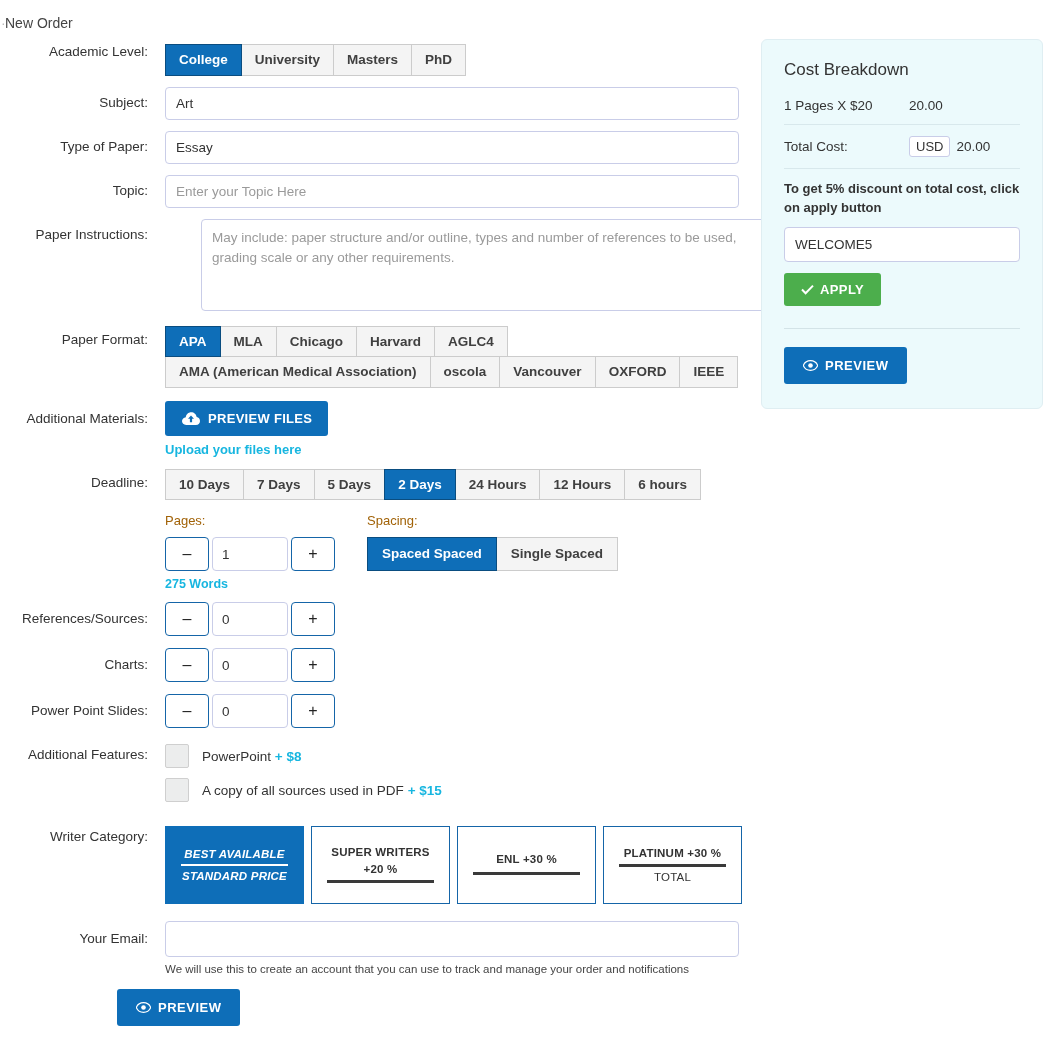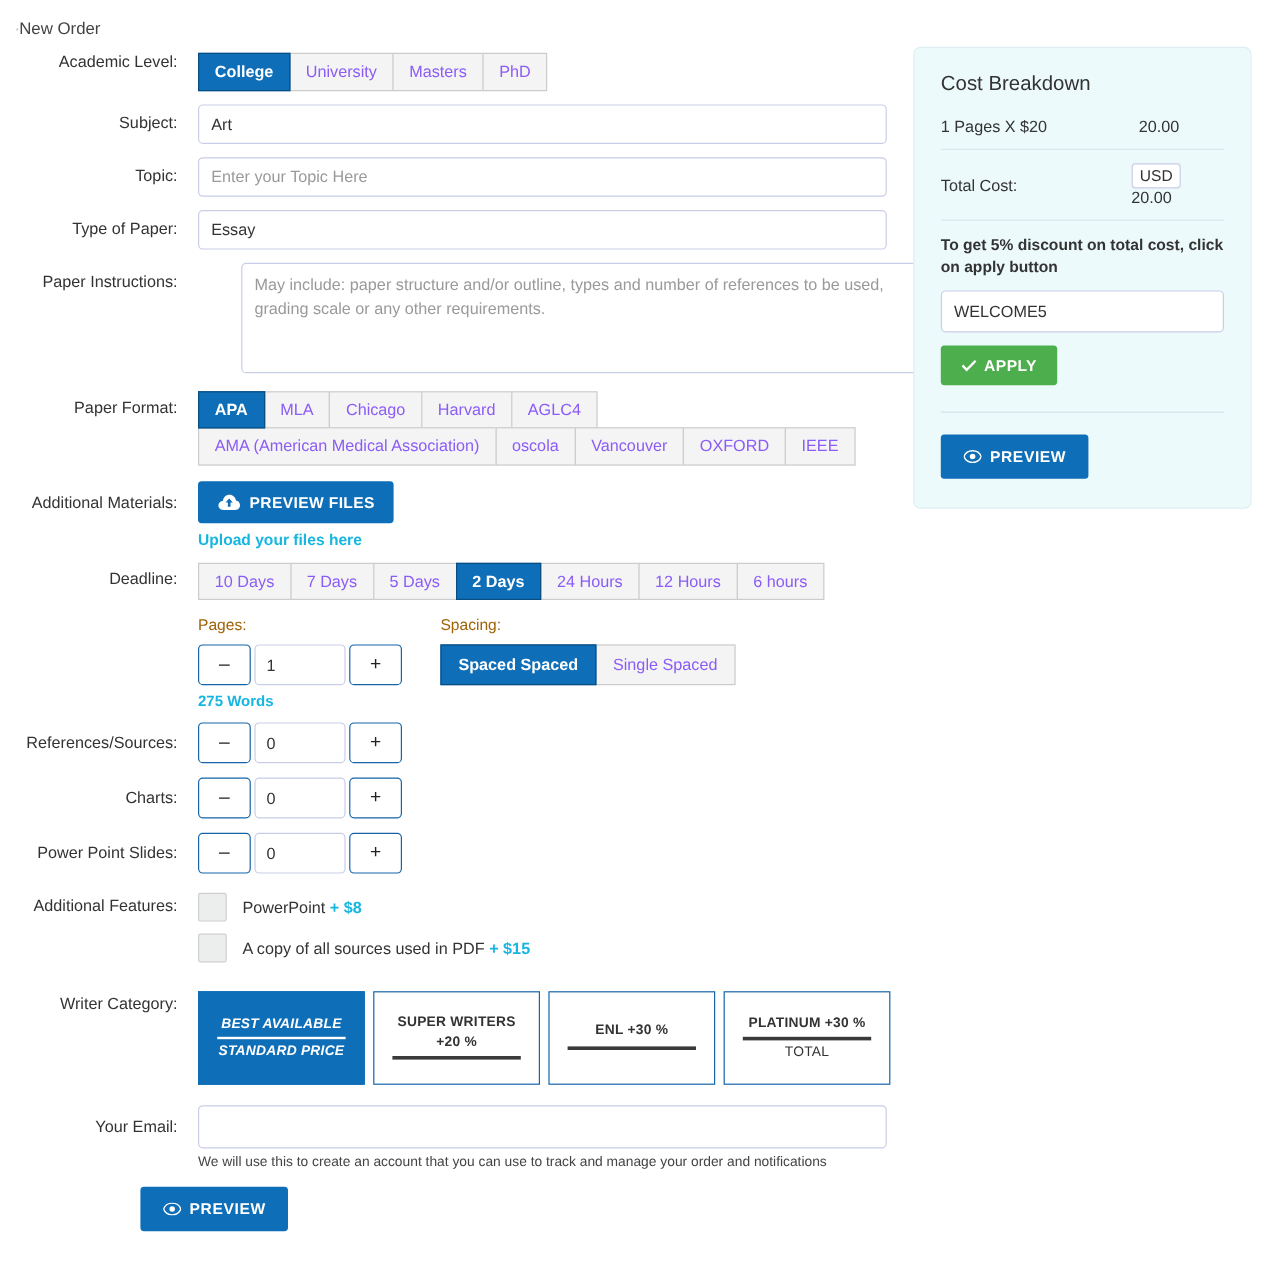--- a/index.html
+++ b/index.html
@@ -13,21 +13,21 @@
     font-family: "Liberation Sans", sans-serif;
     font-size: 13px;
     color: #333333;
     overflow: hidden;
     position: relative;
   }
 
   
   .page-title {
     position: absolute;
-    left: 12px;
+    left: 1px;
     top: 15px;
     font-size: 14px;
     color: #444;
     white-space: nowrap;
   }
   .title-cut {
     display: inline-block;
     width: 4px;
     overflow: hidden;
     color: #bbb;
@@ -60,29 +60,30 @@
   }
 
   
   .btn-group {
     display: flex;
     flex-wrap: wrap;
   }
   .seg {
     border: 1px solid #ccc;
     background: #f4f4f4;
-    color: #8b5cf6;
+    color: #404040;
     font-size: 13.5px;
     padding: 6px 13px;
     margin-right: -1px;
     cursor: pointer;
     line-height: 1.3;
     white-space: nowrap;
     box-sizing: border-box;
     font-family: "Liberation Sans", sans-serif;
+    font-weight: bold;
   }
   .seg.active {
     background: #0e6eb8;
     border-color: #0a4d80;
     color: #ffffff;
     font-weight: bold;
     position: relative;
     z-index: 2;
   }
 
@@ -260,21 +261,21 @@
   .cost-row {
     display: flex;
     font-size: 13.5px;
     color: #333;
     padding-bottom: 11px;
     border-bottom: 1px solid #d8e8ec;
     margin-bottom: 11px;
     align-items: center;
   }
   .cost-row .k { width: 125px; }
-  .cost-row .v { font-size: 13.5px; margin-left: 40px; }
+  .cost-row .v { font-size: 13.5px; }
   .usd-badge {
     display: inline-block;
     border: 1px solid #c9cde8;
     border-radius: 3px;
     background: #fff;
     padding: 2px 6px;
     font-size: 13px;
     color: #333;
     margin-right: 6px;
   }
@@ -342,30 +343,30 @@
   </div>
 
   <div class="row" style="margin-bottom:11px;">
     <div class="lbl" style="padding-top:8px;">Subject:</div>
     <div class="ctl">
       <input class="txt" type="text" value="Art" style="">
     </div>
   </div>
 
   <div class="row" style="margin-bottom:11px;">
+    <div class="lbl" style="padding-top:8px;">Type of Paper:</div>
+    <div class="ctl">
+      <input class="txt" type="text" value="Essay" style="">
+    </div>
+  </div>
+
+  <div class="row" style="margin-bottom:11px;">
     <div class="lbl" style="padding-top:8px;">Topic:</div>
     <div class="ctl">
       <input class="txt" type="text" placeholder="Enter your Topic Here" style="">
-    </div>
-  </div>
-
-  <div class="row" style="margin-bottom:11px;">
-    <div class="lbl" style="padding-top:8px;">Type of Paper:</div>
-    <div class="ctl">
-      <input class="txt" type="text" value="Essay" style="">
     </div>
   </div>
 
   <div class="row" style="margin-bottom:12px;gap:36px;">
     <div class="lbl" style="padding-top:8px;">Paper Instructions:</div>
     <div class="ctl">
       <textarea class="txt" placeholder="May include: paper structure and/or outline, types and number of references to be used, grading scale or any other requirements." style=""></textarea>
     </div>
   </div>
 

